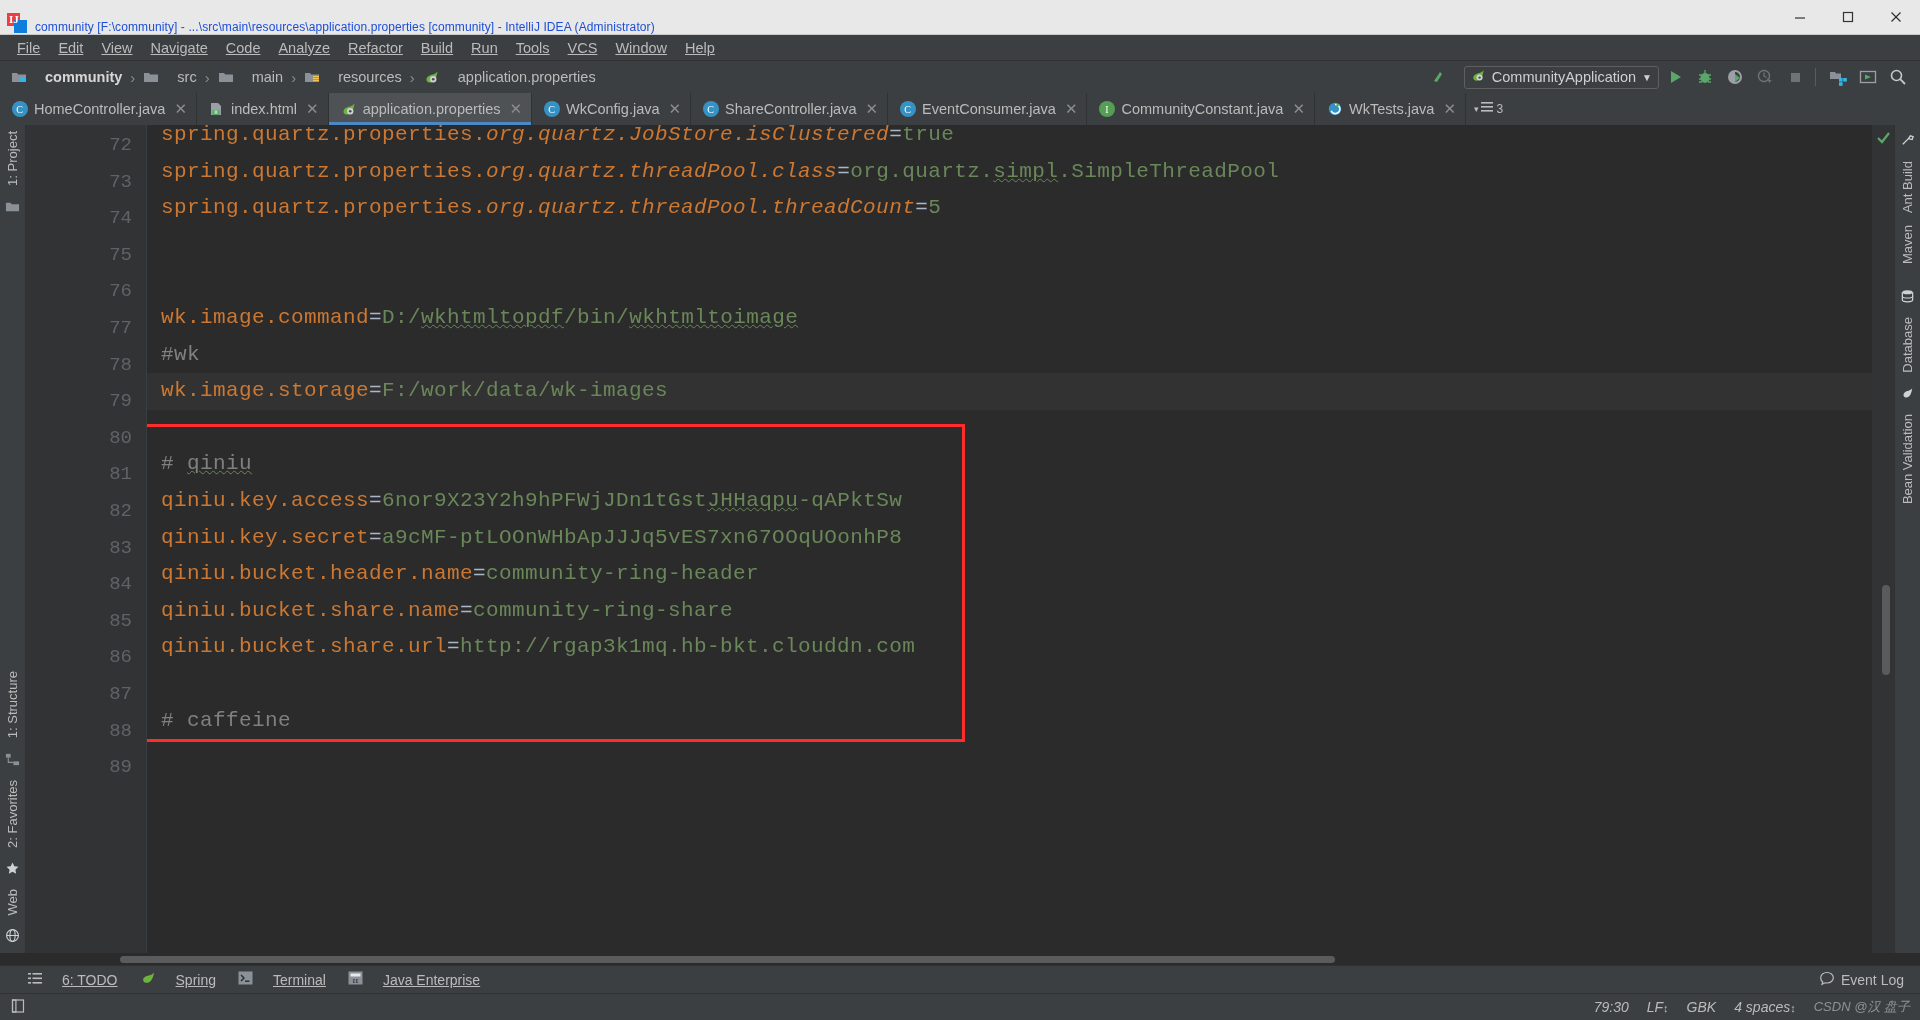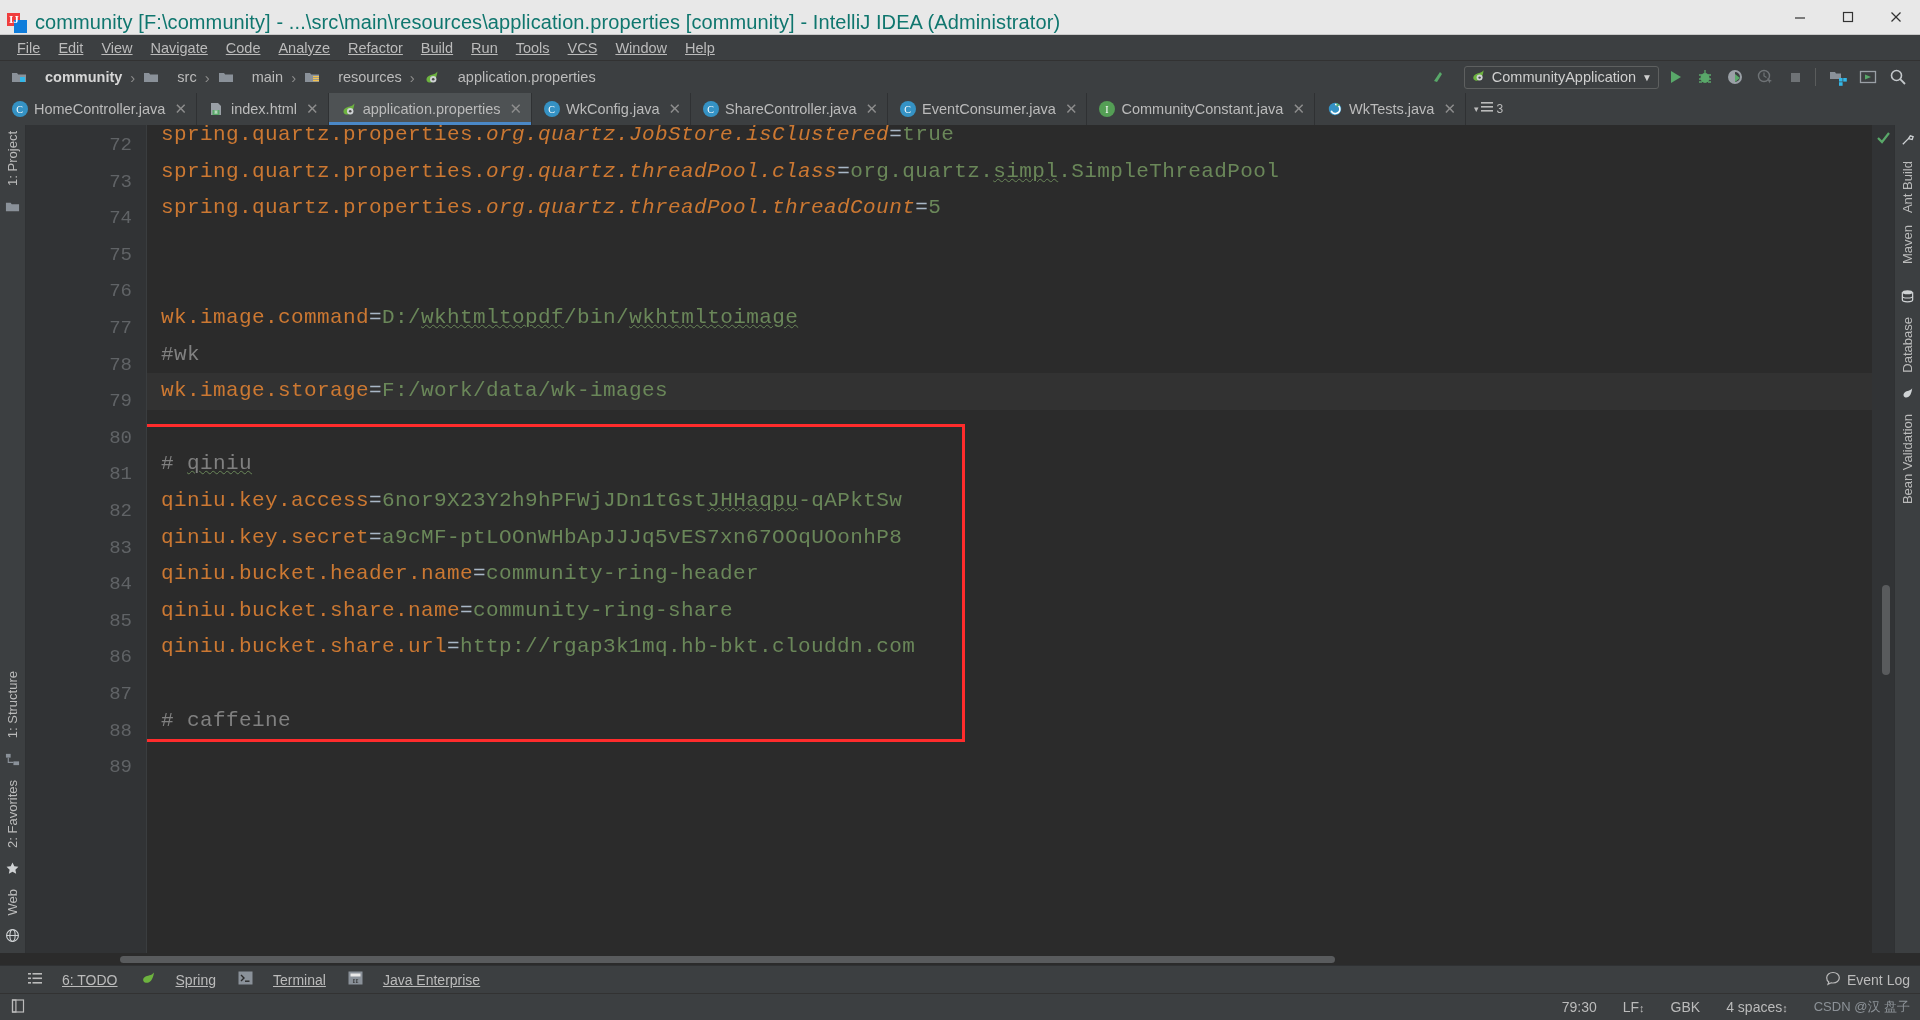--- a/index.html
+++ b/index.html
@@ -17,21 +17,21 @@
     display: flex; align-items: flex-end; flex: 0 0 35px;
     border-bottom: 1px solid #c8c8c8;
   }
   .titlebar .ij-logo {
     width: 22px; height: 22px; margin-left: 6px; margin-right: 7px;
     position: relative; flex: 0 0 22px;
   }
   .titlebar .ij-logo .sq1 { position:absolute; left:1px; top:1px; width:13px; height:13px; background:#f03e3e; }
   .titlebar .ij-logo .sq2 { position:absolute; left:8px; top:8px; width:13px; height:13px; background:#0f7ddb; }
   .titlebar .ij-logo .txt { position:absolute; left:3px; top:1px; font-size:11px; font-weight:bold; color:#fff; z-index:3; font-family:"Liberation Serif", serif;}
-  .titlebar .title { font-size: 20px; color: #0f766e; letter-spacing: 0.1px; }
+  .titlebar .title { font-size: 12px; color: #1d4ed8; letter-spacing: 0.1px; }
   .titlebar .winbtns { margin-left: auto; display: flex; height: 35px; }
   .titlebar .winbtn {
     width: 48px; height: 35px; display: flex; align-items: center; justify-content: center;
     color: #333;
   }
   .titlebar .winbtn svg { display:block; }
 
   
   .menubar {
     height: 26px; background: #3c3f41; display: flex; align-items: center;
@@ -152,29 +152,29 @@
   .hscroll { height: 12px; background: #2b2b2b; position: relative; }
   .hscroll .thumb { position: absolute; left: 120px; top: 3px; height: 7px; background: #595b5d; border-radius: 4px; }
 
   
   .toolwinbar {
     height: 28px; background: #3c3f41; display: flex; align-items: center;
     flex: 0 0 28px; padding-left: 28px; gap: 22px; border-top: 1px solid #2f3133;
   }
   .twitem { display: flex; align-items: center; gap: 20px; color: #bbbbbb; font-size: 14px; white-space: nowrap; text-decoration: underline; }
   .twitem u { text-decoration: underline; }
-  .toolwin-right { margin-left: auto; display: flex; align-items: center; gap: 6px; padding-right: 10px; color:#bbb; font-size:14px; }
+  .toolwin-right { margin-left: auto; display: flex; align-items: center; gap: 6px; padding-right: 16px; color:#bbb; font-size:14px; }
 
   
   .statusbar {
     height: 27px; background: #3c3f41; display: flex; align-items: center;
     flex: 0 0 27px; padding: 0 10px 0 10px; border-top: 1px solid #323232;
   }
   .status-left { display:flex; align-items:center; gap:10px; color:#bbb; font-size:13px; }
-  .status-right { margin-left: auto; display: flex; align-items: center; gap: 26px; color: #bbbbbb; font-size: 14px; }
+  .status-right { margin-left: auto; display: flex; align-items: center; gap: 18px; color: #bbbbbb; font-size: 14px; font-style: italic; }
   .watermark { color: #9aa0a6; font-size: 13px; opacity: .85; display:flex; align-items:center; gap:3px;}
 </style>
 </head>
 <body>
 
 <div class="app">
 
   <div class="titlebar">
     <div class="ij-logo">
       <div class="sq1"></div>

